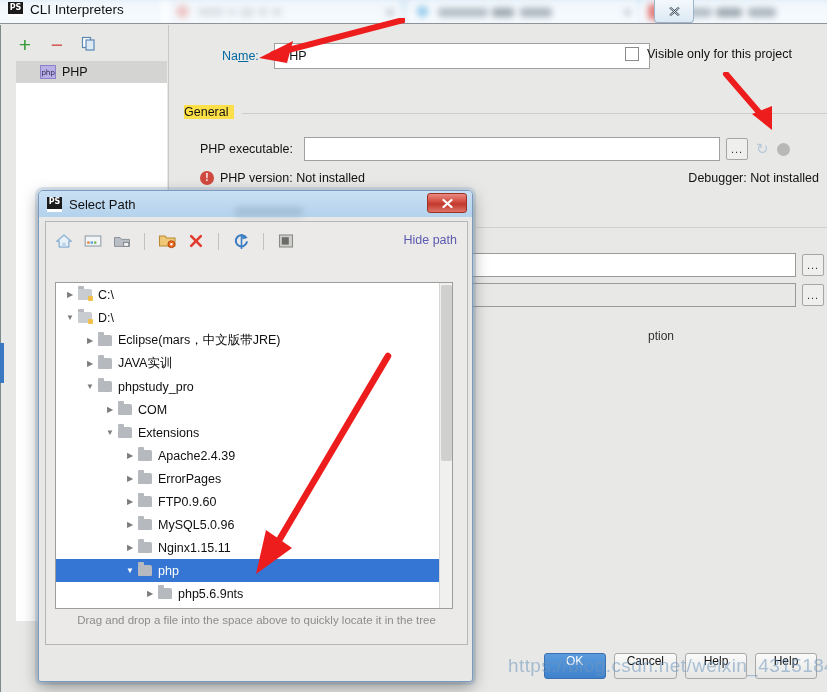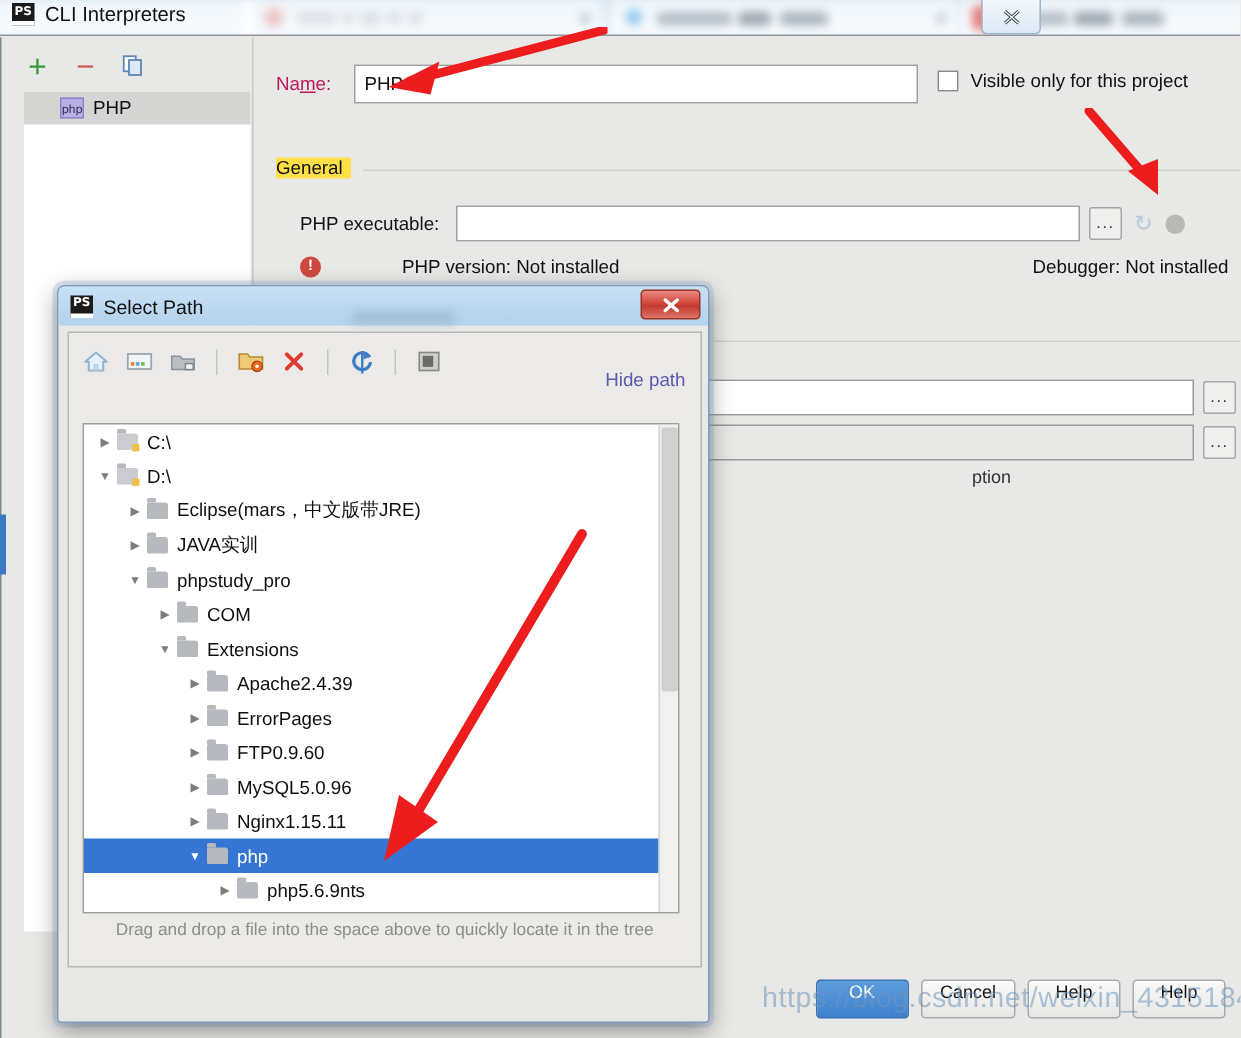--- a/index.html
+++ b/index.html
@@ -83,21 +83,21 @@
     font-family:"DejaVu Sans", sans-serif; letter-spacing:-.2px;
   }
   .list-row span.lbl { font-size:12.5px; color:#101010; }
 
   .left-divider { position:absolute; left:168px; top:0; width:1px; height:640px; background:#c8c8c6; }
 
   
   .right-panel { position:absolute; left:176px; top:0; width:651px; height:667px; }
 
   .row-name { position:absolute; left:8px; top:18px; display:flex; align-items:center; }
-  .lbl-name { width:52px; font-size:12.5px; color:#be185d; }
+  .lbl-name { width:52px; font-size:12.5px; color:#0369a1;margin-left:38px; }
   .lbl-name u { text-decoration: underline; }
   .inp-name {
     width:376px; height:26px; border:1px solid #a0a0a0; background:#fff;
     padding:0 6px; font-size:12.5px; font-family:"Liberation Sans", sans-serif; color:#101010;
     outline:none;
   }
   .chk-wrap { position:absolute; left:449px; top:22px; display:flex; align-items:center; gap:8px; }
   .chkbox { width:14px; height:14px; border:1px solid #8b8b8b; background:#fff; }
   .chk-lbl { font-size:12.5px; color:#121212; }
 
@@ -112,30 +112,30 @@
     width:22px; height:22px; margin-left:6px; border:1px solid #a6a6a6; background:#efefed;
     border-radius:2px; display:flex; align-items:center; justify-content:center;
     font-size:11px; color:#333; letter-spacing:1px; line-height:8px;
   }
   .ic-refresh { margin-left:8px; font-size:15px; color:#b7c9d8; }
   .ic-info { margin-left:8px; width:13px; height:13px; border-radius:50%; background:#b8b8b6; }
 
   .row-status { position:absolute; left:24px; top:146px; display:flex; align-items:center; gap:6px; }
   .warn-ico { width:14px; height:14px; border-radius:50%; background:#d0493f; color:#fff;
     font-size:10px; font-weight:bold; display:flex; align-items:center; justify-content:center; line-height:1;}
-  .status-txt { font-size:12.5px; color:#121212;margin-left:48px; }
+  .status-txt { font-size:12.5px; color:#121212; }
   .dbg-txt { position:absolute; right:8px; top:146px; font-size:12.5px; color:#121212; }
 
   
   .hidden-line { position:absolute; left:300px; top:202px; width:351px; height:1px; background:#cfcfcd; }
   .hid-row1 { position:absolute; left:290px; top:228px; width:361px; display:flex; align-items:center; }
   .hid-input-w { width:330px; height:24px; border:1px solid #9a9a9a; background:#fff; }
   .hid-row2 { position:absolute; left:290px; top:258px; width:361px; display:flex; align-items:center; }
   .hid-input-g { width:330px; height:24px; border:1px solid #9a9a9a; background:#e8e8e6; }
-  .hid-text { position:absolute; left:472px; top:286px; font-size:12px; color:#333; }
+  .hid-text { position:absolute; left:472px; top:304px; font-size:12px; color:#333; }
 
   
   .ide-buttons { position:absolute; right:10px; top:628px; display:flex; gap:8px; }
   .btn {
     min-width:62px; height:26px; padding:0 12px;
     border:1px solid #a9a9a9; border-radius:3px;
     background:linear-gradient(to bottom,#fafafa,#e6e6e4);
     font-size:12px; color:#141414; display:flex; justify-content:center;
     font-family:"Liberation Sans", sans-serif;
   }
@@ -171,21 +171,21 @@
     color:#fff; font-size:11px; font-weight:bold;
     display:flex; align-items:center; justify-content:center;
   }
   .sp-body {
     position:absolute; left:6px; top:30px; width:423px; height:424px;
     background:#eceae8; border:1px solid #b6b6b4;
   }
   .sp-toolbar { position:absolute; left:8px; top:6px; height:26px; display:flex; align-items:center; gap:9px; }
   .sp-tb { width:20px; height:20px; display:flex; align-items:center; justify-content:center; }
   .sp-sep { width:1px; height:17px; background:#c2c2c0; margin:0 3px; }
-  .hide-path { position:absolute; right:10px; top:11px; font-size:12.5px; color:#5a5ab0; cursor:pointer;margin-top:13px; }
+  .hide-path { position:absolute; right:10px; top:11px; font-size:12.5px; color:#5a5ab0; cursor:pointer; }
 
   .sp-pathrow { position:absolute; left:9px; top:34px; display:flex; align-items:center; }
   .sp-path {
     width:381px; height:21px; border:1px solid #9d9d9b; background:#fff;
     display:flex; align-items:center; padding:0 4px; font-size:12px; color:#101010;
   }
   .paste-ico { margin-left:5px; }
 
   .sp-tree {
     position:absolute; left:9px; top:60px; width:398px; height:327px;

